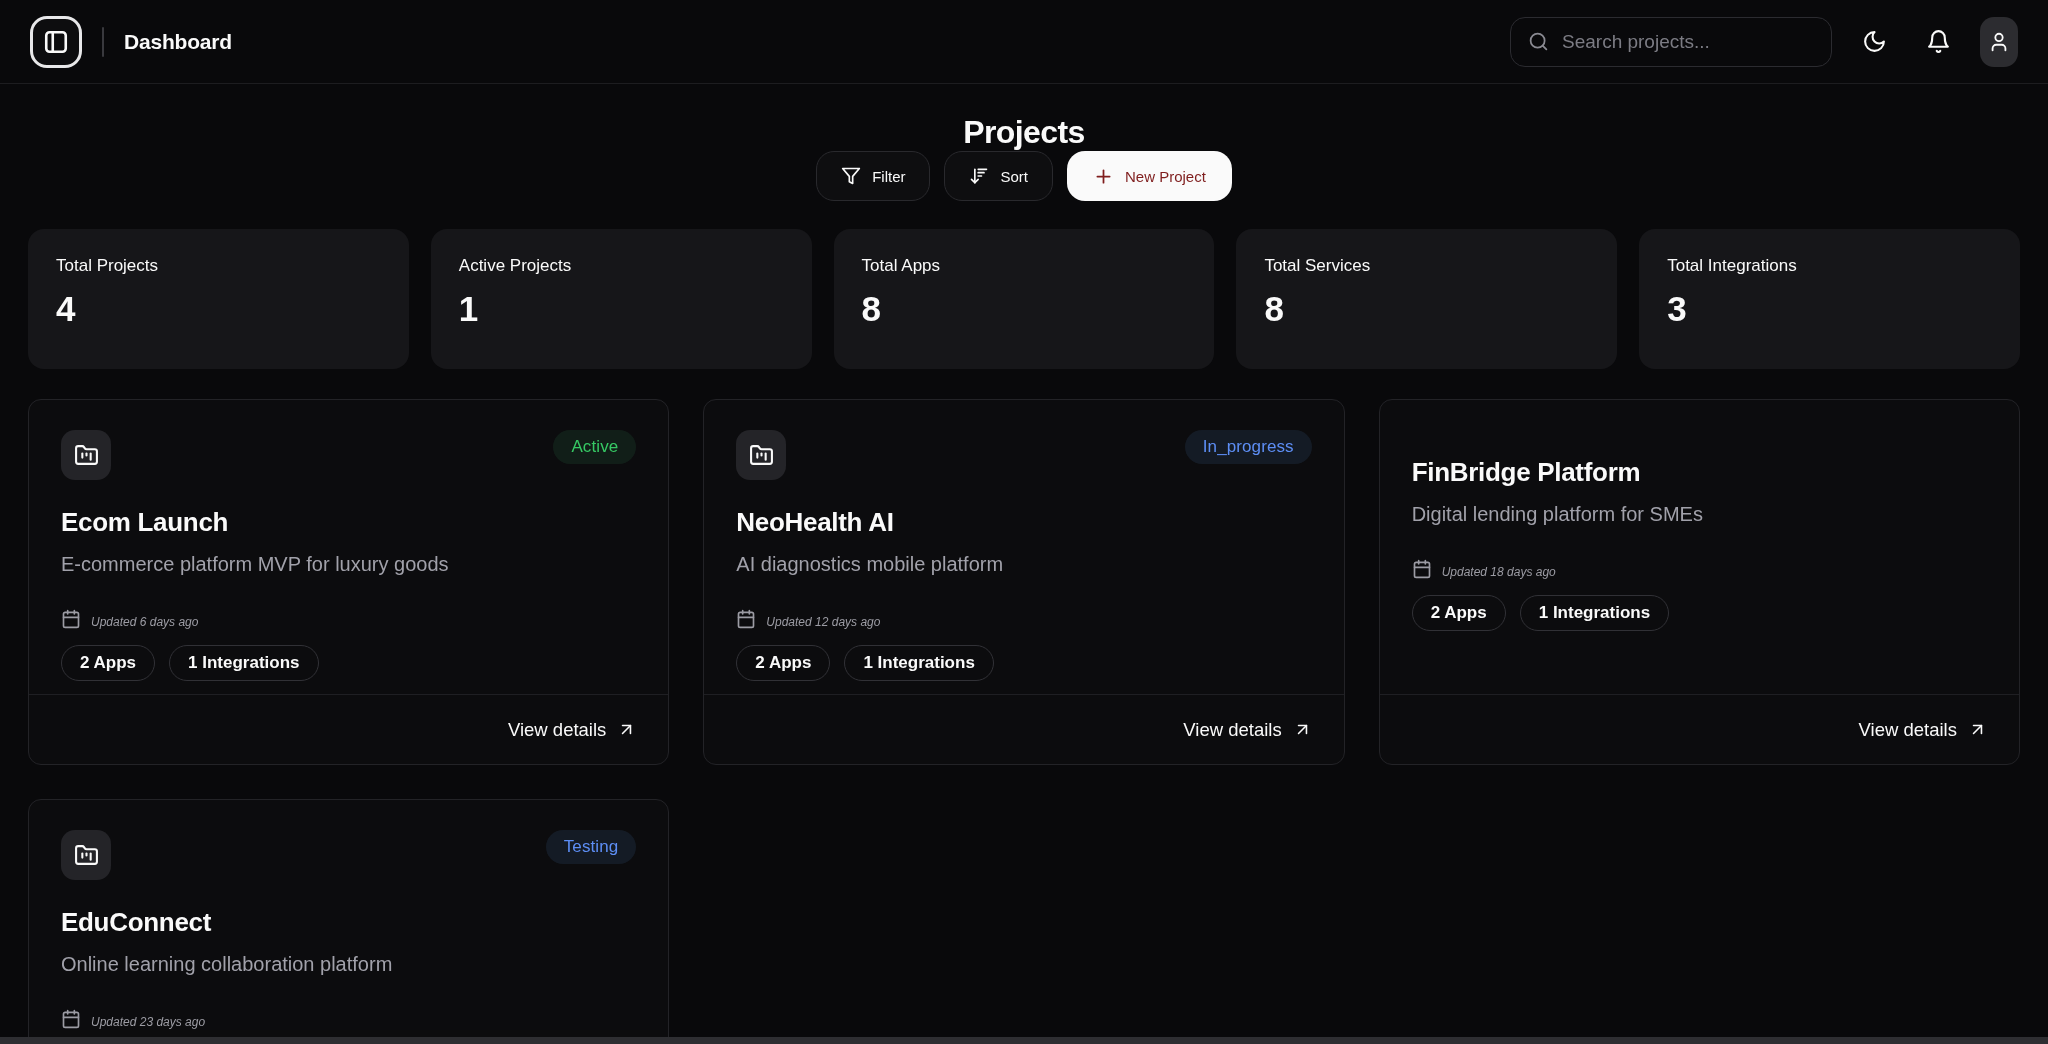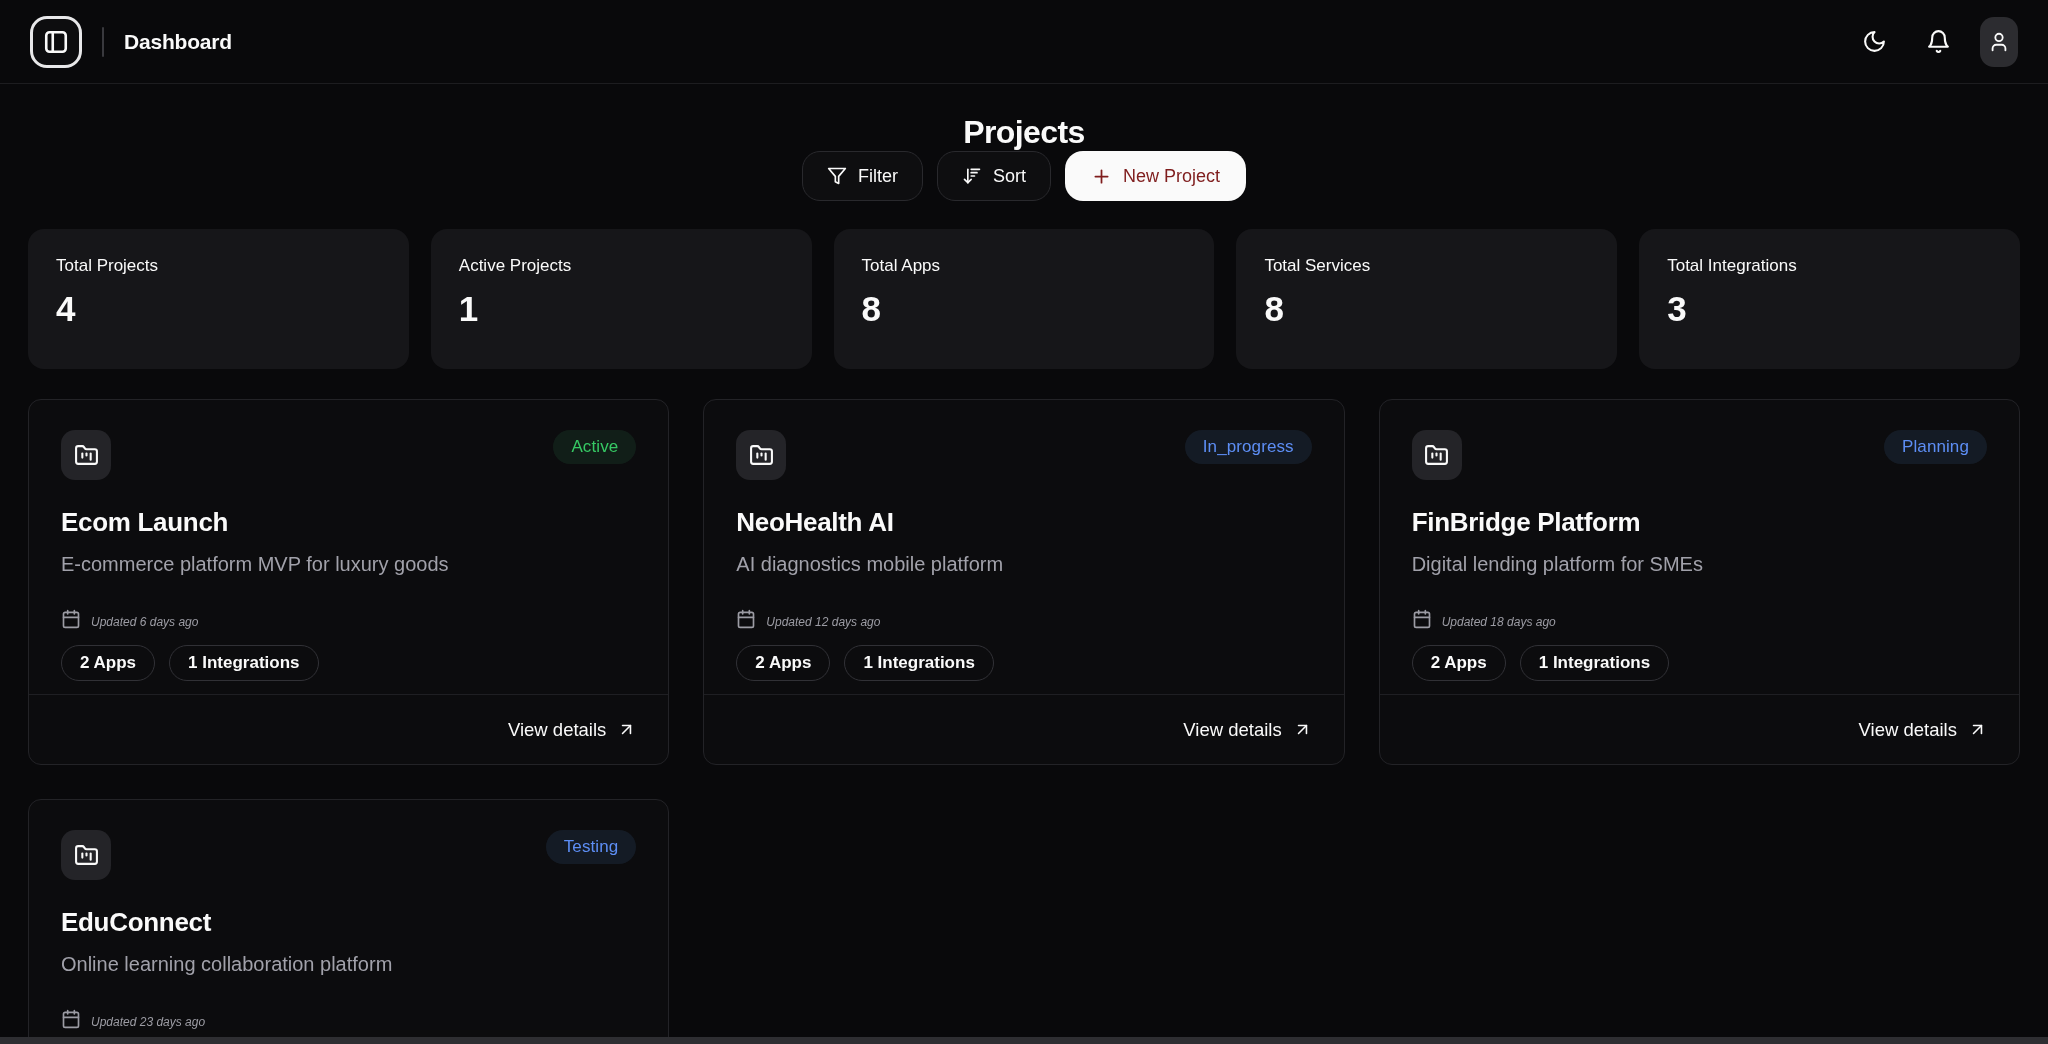--- a/index.html
+++ b/index.html
@@ -66,21 +66,21 @@
   .page-head {
     margin-top:30px;
     display:flex; align-items:center; justify-content:space-between;flex-direction:column;
   }
   .page-title { font-size:32px; font-weight:700; letter-spacing:-0.6px; }
   .actions { display:flex; gap:14px; }
   .btn {
     height:50px; border-radius:18px;
     padding:0 24px;
     display:inline-flex; align-items:center; gap:11px;
-    font-size:18px; font-weight:500;
+    font-size:15px; font-weight:500;
     font-family:"Liberation Sans", sans-serif;
     background:#0e0e10; color:#fafafa;
     border:1px solid #29292d;
     cursor:pointer;
   }
   .btn-primary {
     background:#fafafa; color:#7f1d1d; border:none; padding:0 26px;
   }
 
   
@@ -175,20 +175,29 @@
       <svg width="26" height="26" viewBox="0 0 24 24" fill="none" stroke="currentColor" stroke-width="2.4" stroke-linecap="round" stroke-linejoin="round" style="color:#fafafa">
         <rect x="3" y="3" width="18" height="18" rx="3"></rect>
           <path d="M9 3v18"></path>
       </svg>
     </span>
   </button>
   <div class="v-divider"></div>
   <span class="topbar-title">Dashboard</span>
   <div class="topbar-spacer"></div>
 
+  <div class="search-box">
+    <span>
+      <svg width="21" height="21" viewBox="0 0 24 24" fill="none" stroke="currentColor" stroke-width="2" stroke-linecap="round" stroke-linejoin="round">
+        <circle cx="11" cy="11" r="8"></circle>
+          <path d="m21 21-4.3-4.3"></path>
+      </svg>
+    </span>
+    <input type="text" placeholder="Search projects..." style="">
+  </div>
 
   <button class="icon-btn">
     <span>
       <svg width="25" height="25" viewBox="0 0 24 24" fill="none" stroke="currentColor" stroke-width="2" stroke-linecap="round" stroke-linejoin="round">
         <path d="M12 3a6 6 0 0 0 9 9 9 9 0 1 1-9-9Z"></path>
       </svg>
     </span>
   </button>
   <button class="icon-btn">
     <span>
@@ -360,33 +369,20 @@
             <path d="M7 7h10v10"></path>
                 <path d="M7 17 17 7"></path>
           </svg>
         </span>
       </button>
     </div>
   </div>
 
   <div class="project-card">
     <div class="card-body">
-      <div class="card-top">
-        <div class="icon-tile">
-          <span>
-            <svg width="25" height="25" viewBox="0 0 24 24" fill="none" stroke="currentColor" stroke-width="2" stroke-linecap="round" stroke-linejoin="round">
-              <path d="M4 20h16a2 2 0 0 0 2-2V8a2 2 0 0 0-2-2h-7.93a2 2 0 0 1-1.66-.9l-.82-1.2A2 2 0 0 0 7.93 3H4a2 2 0 0 0-2 2v13c0 1.1.9 2 2 2Z"></path>
-              <path d="M8 10v4"></path>
-                  <path d="M12 10v2"></path>
-                  <path d="M16 10v6"></path>
-            </svg>
-          </span>
-        </div>
-        <span class="badge blue">Planning</span>
-      </div>
       <div class="card-title">FinBridge Platform</div>
       <div class="card-desc">Digital lending platform for SMEs</div>
       <div class="card-meta">
         <span>
           <svg width="20" height="20" viewBox="0 0 24 24" fill="none" stroke="currentColor" stroke-width="2" stroke-linecap="round" stroke-linejoin="round">
             <path d="M8 2v4"></path>
                 <path d="M16 2v4"></path>
                 <rect width="18" height="18" x="3" y="4" rx="2"></rect>
                 <path d="M3 10h18"></path>
           </svg>

